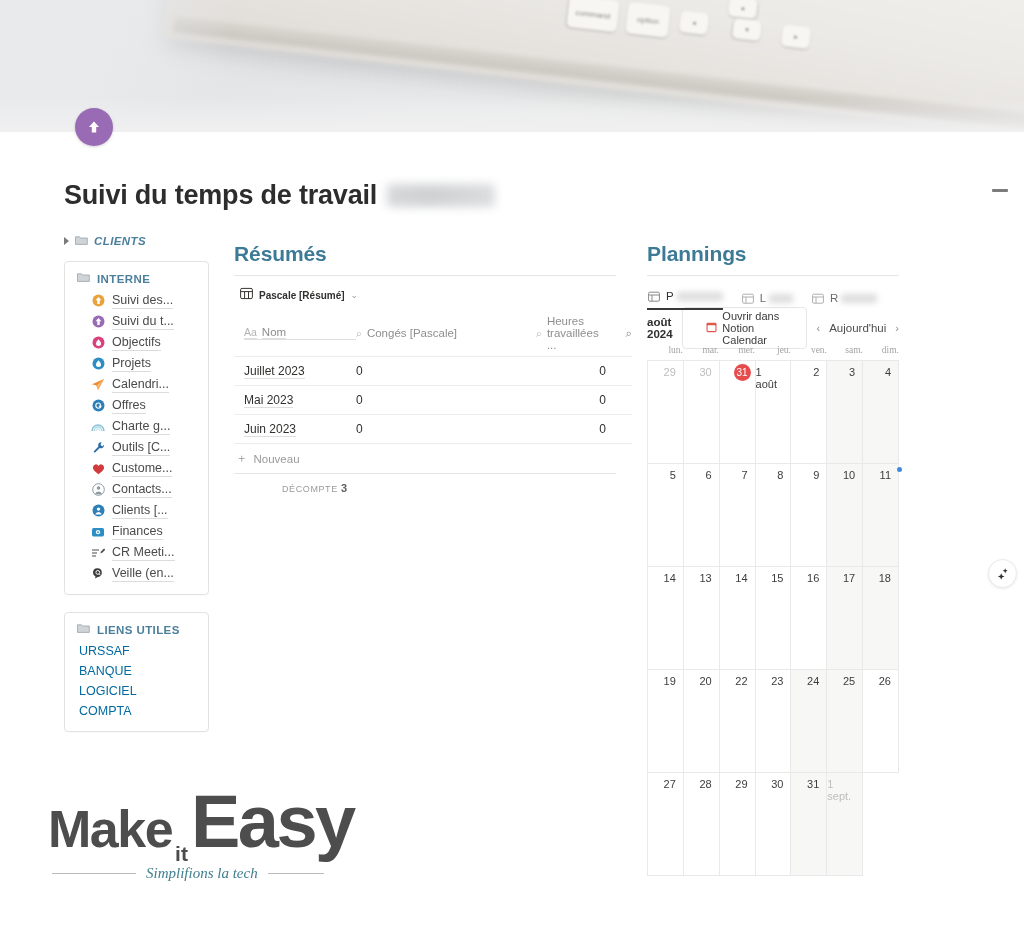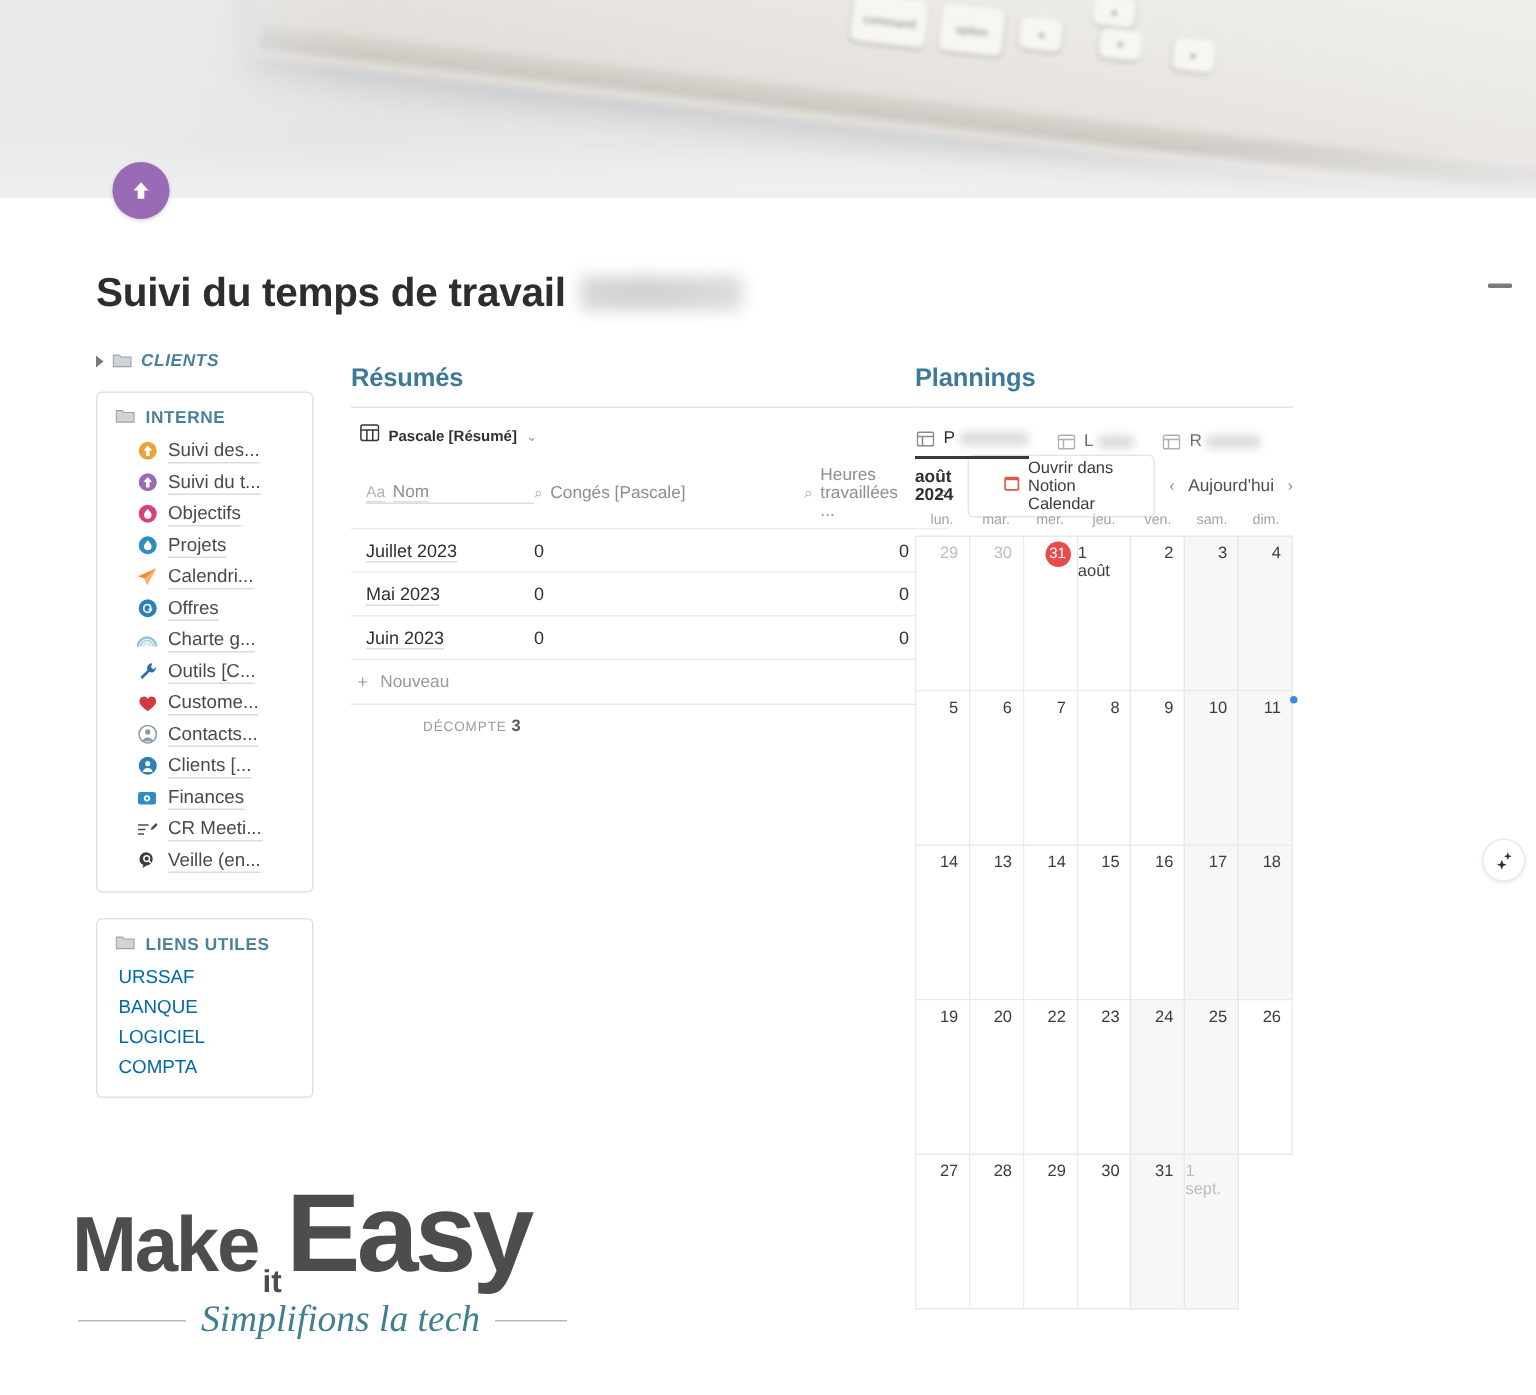--- a/index.html
+++ b/index.html
@@ -99,21 +99,21 @@
   .ico{width:14px;height:14px;flex:0 0 14px;display:flex;align-items:center;justify-content:center;font-size:12px;line-height:1;}
   .ico svg{display:block;}
   .link-item{
     font-size:12.5px;color:#0369a1;height:20px;line-height:20px;padding-left:2px;
     white-space:nowrap;
   }
 
   
   .col-mid{position:absolute;left:234px;top:110px;width:382px;}
   .sec-title{
-    font-size:17px;font-weight:bold;color:#3d7a96;letter-spacing:-.1px;margin-bottom:9px;
+    font-size:21px;font-weight:bold;color:#3d7a96;letter-spacing:-.1px;margin-bottom:9px;
   }
   .sec-rule{height:1px;background:#e6e6e6;margin-bottom:10px;}
 
   .db-title{display:flex;align-items:center;gap:6px;margin:0 0 7px 6px;}
   .db-title .t{font-size:10px;font-weight:bold;color:#31302e;}
   .db-title .chev{font-size:9px;color:#9b9b9b;}
 
   .tbl{width:100%;border-collapse:collapse;table-layout:fixed;}
   .tbl th{
     font-size:11.5px;font-weight:normal;color:#8e8e8e;text-align:left;
@@ -131,41 +131,41 @@
   .new-row{
     display:flex;align-items:center;gap:6px;font-size:11.5px;color:#9a9a9a;
     padding:7px 0 7px 2px;border-bottom:1px solid #e6e6e6;
   }
   .count-row{
     font-size:9px;color:#9a9a9a;letter-spacing:.6px;padding:8px 0 0 48px;
   }
   .count-row b{font-size:11px;color:#5d5d5d;letter-spacing:0;}
 
   
-  .col-right{position:absolute;left:610px;top:110px;width:252px;}
+  .col-right{position:absolute;left:647px;top:110px;width:252px;}
   .tabs{display:flex;align-items:flex-end;gap:18px;height:24px;margin-bottom:8px;}
   .tab{display:flex;align-items:center;gap:5px;padding-bottom:5px;position:relative;}
   .tab .tlab{font-size:11.5px;color:#6c6c6c;display:flex;align-items:center;gap:3px;}
   .tab .blur{
     display:inline-block;height:9px;background:#dcdcdc;border-radius:2px;filter:blur(3px);
   }
   .tab.active{border-bottom:2px solid #3a3a3a;}
   .tab.active .tlab{color:#2f2f2f;}
 
   .cal-toolbar{display:flex;align-items:center;gap:9px;height:20px;margin-bottom:7px;}
   .cal-month{font-size:11.5px;font-weight:bold;color:#2f2f2f;}
   .cal-open{
     display:flex;align-items:center;gap:5px;border:1px solid #e6e6e6;border-radius:4px;
     padding:2px 23px;font-size:11px;color:#3b3b3b;background:#fff;
   }
   .cal-nav{display:flex;align-items:center;gap:9px;margin-left:auto;font-size:11.5px;color:#4e4e4e;}
   .cal-nav .arrow{color:#8e8e8e;font-size:11px;}
 
   .dow{display:grid;grid-template-columns:repeat(7,1fr);}
-  .dow div{font-size:9.5px;color:#a3a3a3;text-align:center;padding-bottom:5px;}
+  .dow div{font-size:9.5px;color:#a3a3a3;text-align:right;padding-bottom:5px;font-family:Liberation Serif, serif;}
 
   .grid{
     display:grid;grid-template-columns:repeat(7,1fr);grid-template-rows:repeat(5,103px);
     border-top:1px solid #e9e9e9;border-left:1px solid #e9e9e9;
   }
   .cell{
     border-right:1px solid #e9e9e9;border-bottom:1px solid #e9e9e9;
     position:relative;background:#fff;
   }
   .cell.we{background:#f7f7f6;}
@@ -191,21 +191,21 @@
   
   .logo{position:absolute;left:48px;top:660px;width:330px;}
   .logo-word{display:flex;align-items:baseline;}
   .logo-make{font-family:"Liberation Sans", sans-serif;font-size:52px;font-weight:bold;color:#4d4d4d;letter-spacing:-1.5px;}
   .logo-it{font-family:"Liberation Sans", sans-serif;font-size:21px;font-weight:bold;color:#4d4d4d;margin:0 3px;position:relative;top:14px;}
   .logo-easy{font-family:"Liberation Sans", sans-serif;font-size:74px;font-weight:bold;color:#4d4d4d;letter-spacing:-2.5px;line-height:.8;}
   .logo-sub{display:flex;align-items:center;gap:10px;margin-top:6px;padding-left:4px;}
   .logo-sub .ln{height:1px;background:#b9b9b9;}
   .logo-sub .ln.a{width:84px;}
   .logo-sub .ln.b{width:56px;}
-  .logo-tag{font-family:"Liberation Serif", serif;font-style:italic;font-size:25px;color:#3f7f8e;white-space:nowrap;}
+  .logo-tag{font-family:"Liberation Serif", serif;font-style:italic;font-size:15px;color:#3f7f8e;white-space:nowrap;}
 </style>
 </head>
 <body>
 
 <div class="banner">
   <div class="kbd"></div>
   <div class="kbd-edge"></div>
 
   <div class="key" style="left:568px;top:-2px;width:50px;height:32px;transform:rotate(6.5deg);font-size:8px;">
     <span>command</span>

